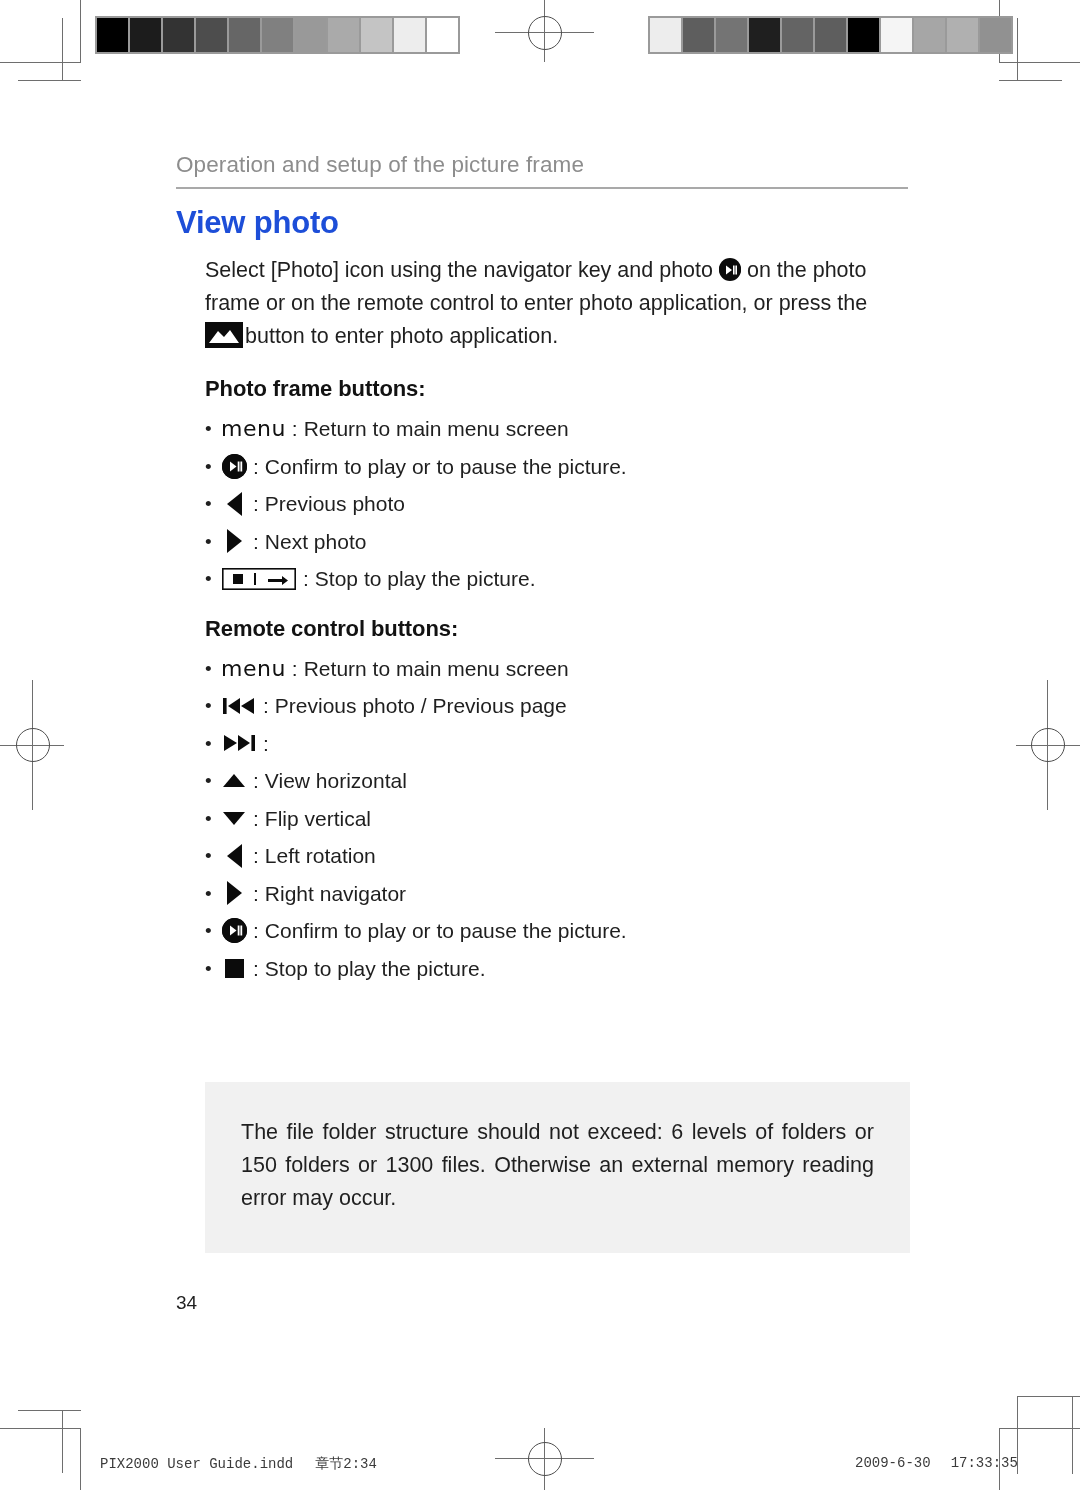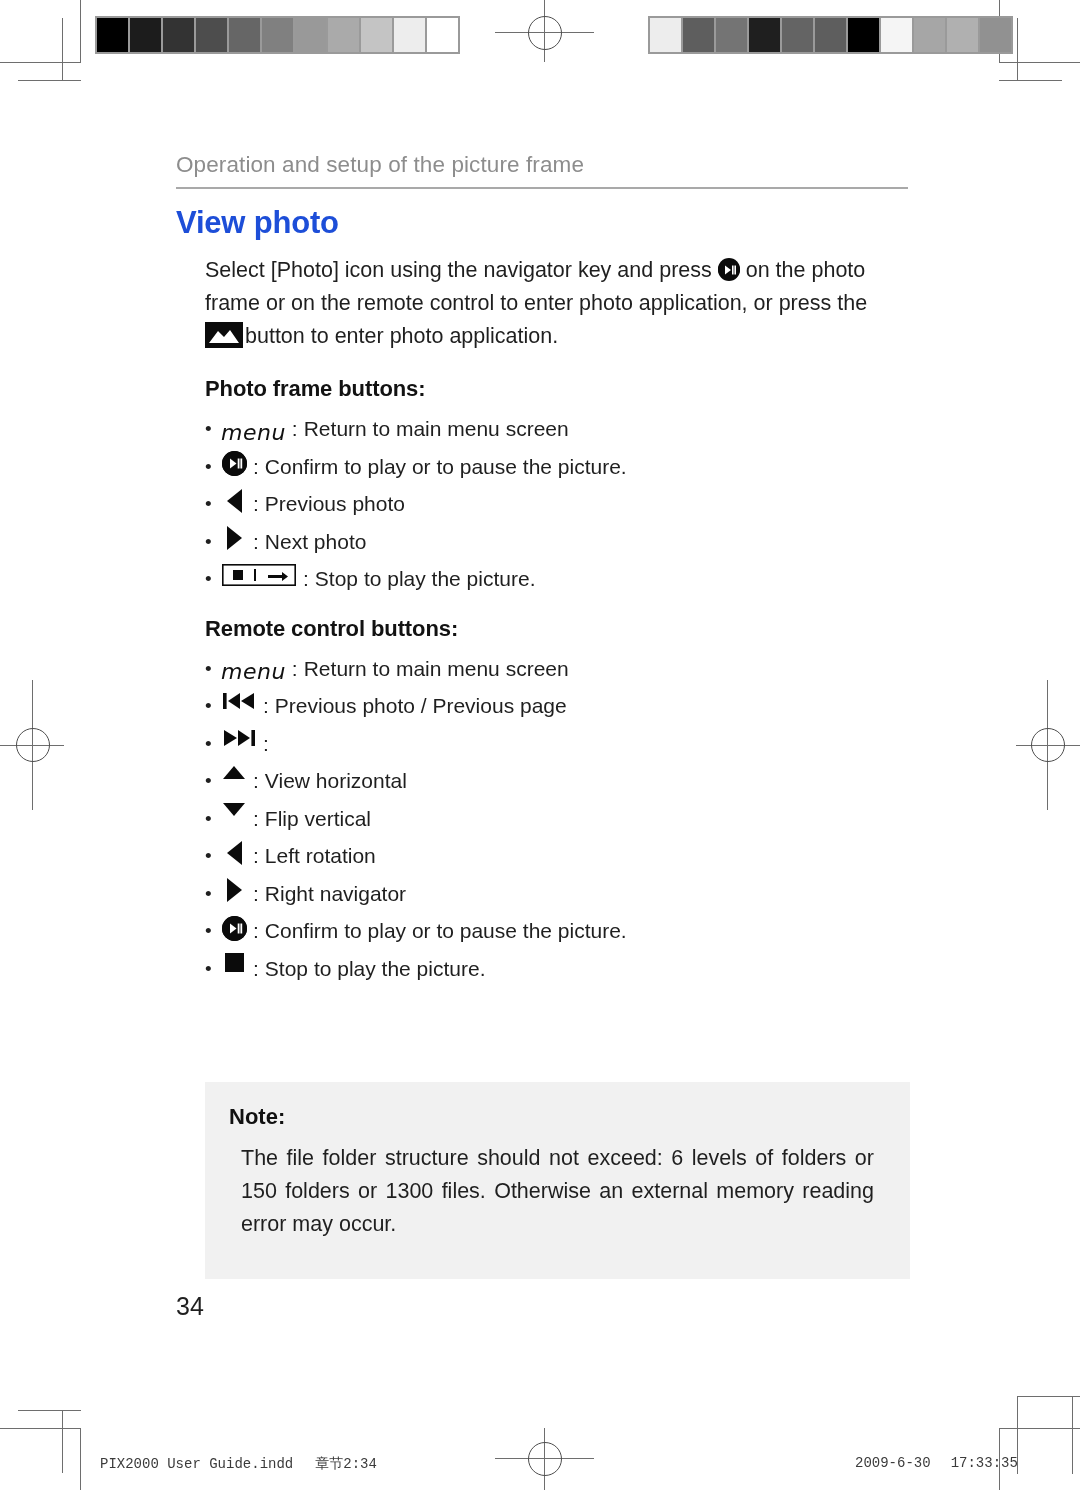--- a/index.html
+++ b/index.html
@@ -125,25 +125,24 @@
   }
   ul.btnlist li .bullet {
     width: 16px;
     display: inline-block;
     text-align: left;
     font-size: 19px;
     line-height: 37.5px;
   }
   ul.btnlist li .ico-wrap {
     display: inline-flex;
-    align-items: flex-start;
+    align-items: center;
     justify-content: center;
     min-width: 26px;
     height: 30px;
-    font-style: italic;
   }
   ul.btnlist li .txt { padding-left: 6px; }
 
   
   .ic-menu {
     font-size: 22px;
     letter-spacing: 0.5px;
     color: #111;
     font-family: "DejaVu Sans", sans-serif;
   }
@@ -207,21 +206,21 @@
     line-height: 33px;
     color: #1f1f1f;
     margin: 12px;
     text-align: justify;
   }
 
   .page-number {
     position: absolute;
     left: 176px;
     top: 1292px;
-    font-size: 25px;
+    font-size: 19px;
     color: #1f1f1f;
   }
 
   
   .footer-left, .footer-right {
     position: absolute;
     top: 1455px;
     font-family: "Liberation Mono", monospace;
     font-size: 14px;
     color: #3b3b3b;
@@ -306,21 +305,21 @@
 
   <div class="running-header">
     <span class="rh-text">Operation and setup of the picture frame</span>
     <div class="rh-rule"></div>
   </div>
 
   <div class="page-title">View photo</div>
 
   <div class="body-block">
 
-    <p class="para"><span>Select [Photo] icon using the navigator key and press</span>&nbsp;<span class="ok-inline"><svg width="22" height="22" viewBox="0 0 22 22">
+    <p class="para"><span>Select [Photo] icon using the navigator key and photo</span>&nbsp;<span class="ok-inline"><svg width="22" height="22" viewBox="0 0 22 22">
             <circle cx="11" cy="11" r="11" fill="#0b0b0b"></circle>
             <polygon points="7,6.5 13,11 7,15.5" fill="#ffffff"></polygon>
             <rect x="14" y="6.5" width="1.6" height="9" fill="#ffffff"></rect>
             <rect x="16.4" y="6.5" width="1.6" height="9" fill="#ffffff"></rect>
           </svg></span>&nbsp;<span>on the photo frame or on the remote control to enter photo application, or press the</span>
     <span class="photo-btn-inline"><svg width="38" height="26" viewBox="0 0 38 26">
             <rect x="0" y="0" width="38" height="26" fill="#0b0b0b"></rect>
             <polygon points="4,21 13,9 19,15 25,8 34,21" fill="#ffffff"></polygon>
           </svg></span><span>button to enter photo application.</span></p>
 
@@ -467,21 +466,20 @@
             <span class="sq-stop"></span>
           </span>
         <span class="txt">:</span>
         <span class="txt">Stop to play the picture.</span>
       </li>
     </ul>
 
   </div>
 
   <div class="note-box">
-    <div class="note-title">Note:</div>
     <p class="note-body">The file folder structure should not exceed: 6 levels of folders or 150 folders or 1300 files. Otherwise an external memory reading error may occur.</p>
   </div>
 
   <div class="page-number">34</div>
 
   <div class="footer-left"><span>PIX2000 User Guide.indd</span><span class="f-sep"></span><span>章节2:34</span></div>
 
   <div class="footer-right"><span>2009-6-30</span><span class="f-sep"></span><span>17:33:35</span></div>
 
 </div>

